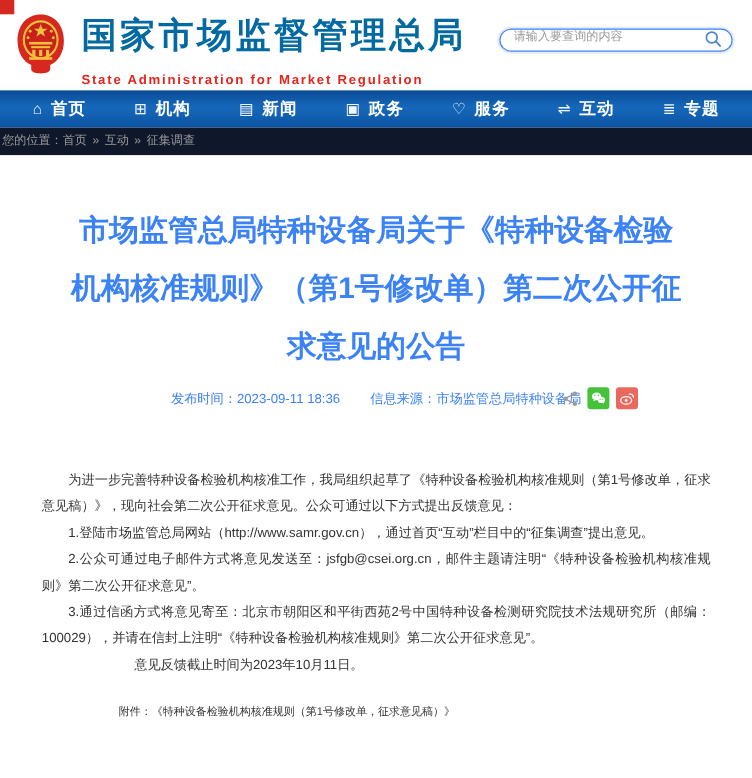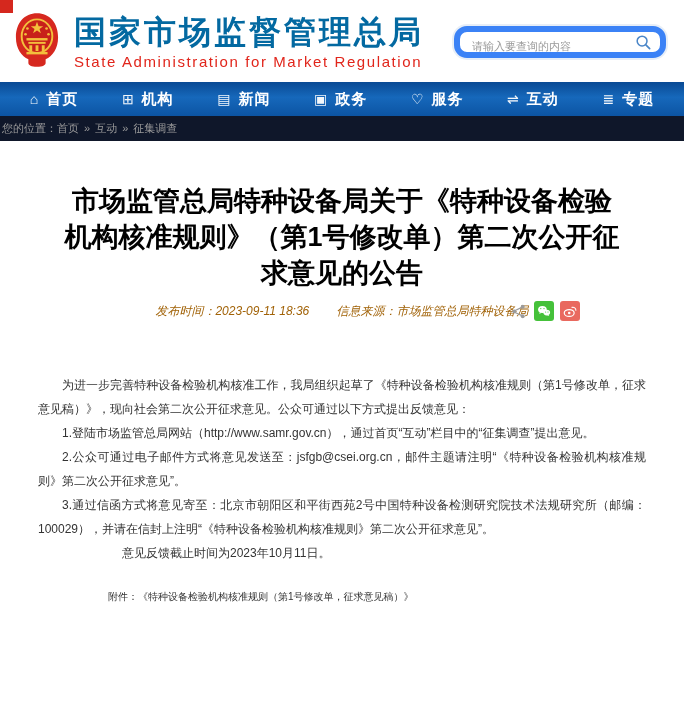--- a/index.html
+++ b/index.html
@@ -8,27 +8,27 @@
     width:684px; height:707px; overflow:hidden; position:relative;
     font-family:"Liberation Sans", sans-serif; color:#333;
   }
 
   
   .header { position:relative; height:82px; background:#fff; }
   .corner-square { position:absolute; left:0; top:0; width:13px; height:13px; background:#d5281e; }
   .emblem { position:absolute; left:14px; top:12px; width:46px; height:56px; cursor:pointer; }
   .brand { position:absolute; left:74px; top:17px; }
   .brand h1 { font-size:32px; line-height:30px; font-weight:bold; color:#0369a1; letter-spacing:3px; white-space:nowrap; }
-  .brand .sub { margin-top:6px; font-size:15px; font-weight:normal; color:#e1251b; letter-spacing:1.6px; white-space:nowrap; }
+  .brand .sub { margin-top:18px; font-size:12px; font-weight:bold; color:#e1251b; letter-spacing:1.6px; white-space:nowrap; }
 
   .search-box {
-    position:absolute; right:18px; top:26px; width:212px; height:32px;
-    border:6px solid #3b82f6; border-radius:13px; background:#fff;
+    position:absolute; right:18px; top:26px; width:212px; height:21px;
+    border:1px solid #3b82f6; border-radius:13px; background:#fff;
     box-shadow:0 0 0 2px rgba(120,160,210,0.18);
-    display:flex; align-items:flex-end; padding:0 8px 0 12px;
+    display:flex; align-items:flex-start; padding:0 8px 0 12px;
   }
   .search-box input {
     flex:1; border:none; outline:none; font-size:11px; color:#333; background:transparent;
     font-family:"Liberation Sans", sans-serif;
   }
   .search-box input::placeholder { color:#9a9a9a; }
   .search-btn { width:18px; height:18px; border:none; background:transparent; cursor:pointer; padding:0; }
 
   
   .nav {
@@ -46,23 +46,23 @@
   .breadcrumb {
     height:25px; line-height:25px; background:#0f172a;
     font-size:11px; color:#9a9a9a; padding-left:2px; white-space:nowrap;
   }
   .breadcrumb a { color:#9a9a9a; text-decoration:none; cursor:pointer; }
   .breadcrumb .sep { margin:0 5px; }
 
   
   .article-title {
     margin:42px auto 0; width:562px; text-align:center;
-    font-size:27px; line-height:36px; font-weight:600; color:#000000;
-  }
-  .meta-row { position:relative; margin-top:8px; height:24px; text-align:center; font-size:12px; color:#a16207; line-height:24px;font-style:italic; }
+    font-size:27px; line-height:53px; font-weight:600; color:#3b82f6;
+  }
+  .meta-row { position:relative; margin-top:8px; height:24px; text-align:center; font-size:12px; color:#3b82f6; line-height:24px; }
   .meta-row .meta-item { margin:0 12px; }
   .share-bar { position:absolute; right:104px; top:2px; display:flex; align-items:center; gap:6px; }
   .share-btn { width:20px; height:20px; border:none; padding:0; background:transparent; cursor:pointer; display:flex; align-items:center; justify-content:center; }
   .sq { width:20px; height:20px; border-radius:3px; display:flex; align-items:center; justify-content:center; }
   .sq.green { background:#45c13a; }
   .sq.red { background:#e9695f; }
 
   .body-copy { margin:50px 38px 0; font-size:12px; line-height:24px; color:#333; text-align:justify; }
   .body-copy p { text-indent:2em; }
   .body-copy p.deep { text-indent:7em; }

